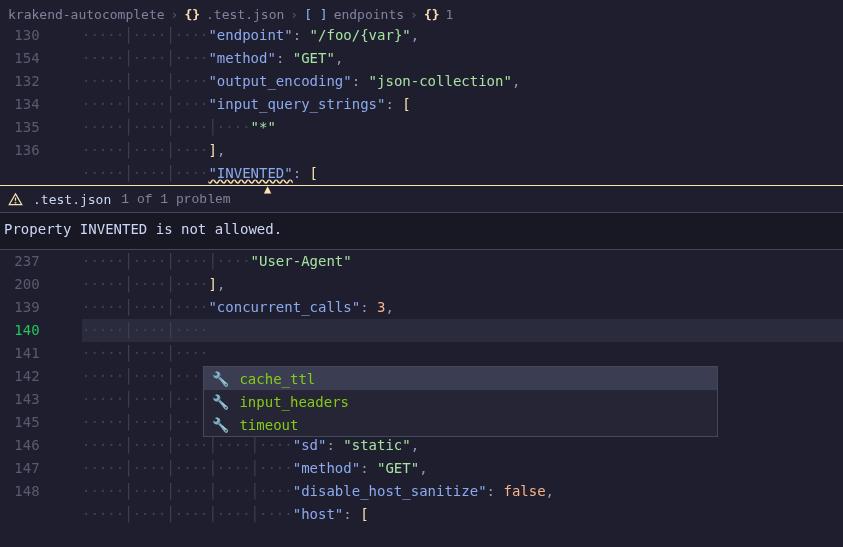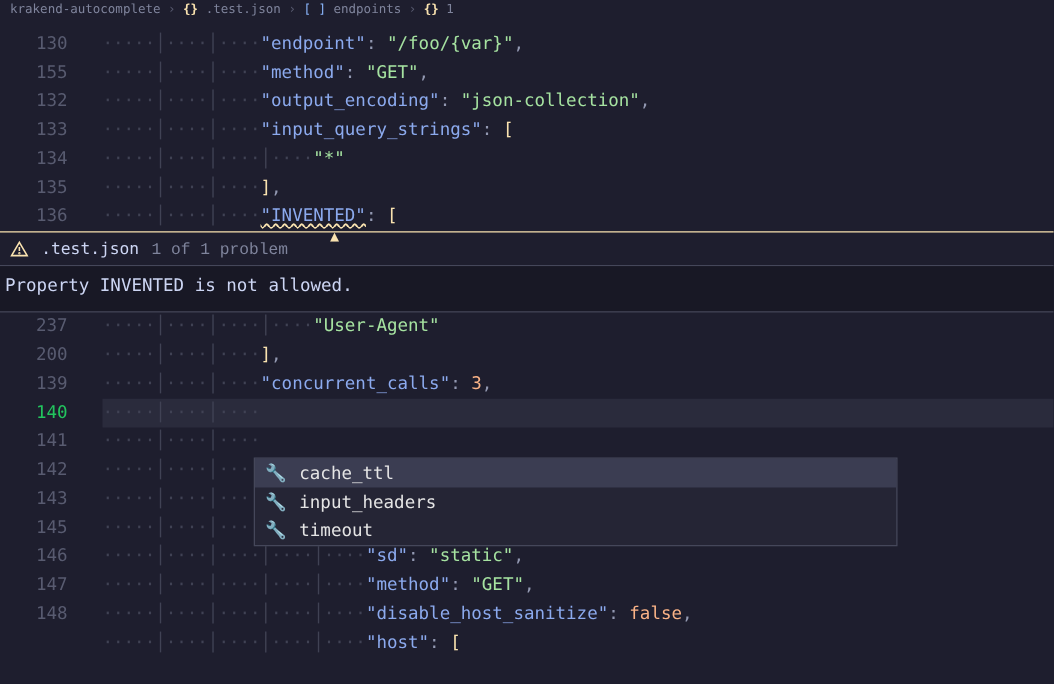--- a/index.html
+++ b/index.html
@@ -7,44 +7,44 @@
     background: #1e1e2e;
     font-family: 'Menlo', 'Consolas', monospace;
     font-size: 14px;
     color: #cdd6f4;
     overflow: hidden;
     width: 843px;
     height: 547px;
   }
   .breadcrumb {
     display: flex;
-    align-items: flex-start;
+    align-items: flex-end;
     gap: 6px;
     padding: 2px 8px;
     height: 24px;
     background: #1e1e2e;
-    font-size: 10px;
+    font-size: 13px;
     color: #7f849c;
   }
   .breadcrumb .chev { color: #585b70; }
   .breadcrumb .braces { color: #f9e2af; font-weight: bold; }
   .breadcrumb .brackets { color: #89b4fa; }
   .editor { display: flex; }
   .gutter {
     width: 82px;
     text-align: right;
     color: #585b70;
     user-select: none;
     flex-shrink: 0;
   }
   .gutter div, .code-line {
     height: 23px;
     line-height: 23px;
   }
-  .gutter div { padding-right: 28px; }
+  .gutter div { padding-right: 28px; text-align: center; }
   .code { flex: 1; position: relative; }
   .code-line { white-space: pre; position: relative; }
   .dots { color: #404254; }
   .key { color: #8caaee; }
   .str { color: #a6e3a1; }
   .num { color: #fab387; }
   .bool { color: #fab387; margin-top: 33px; }
   .punct { color: #9399b2; }
   .bracket { color: #f9e2af; }
   .invented {
@@ -103,44 +103,43 @@
     padding: 2px 8px;
     display: flex;
     align-items: center;
     gap: 10px;
     height: 23px;
   }
   .autocomplete .item.selected {
     background: #3b3d52;
   }
   .autocomplete .wrench { color: #9399b2; }
-  .autocomplete .label { color: #e5e5e5; text-align: right; }
+  .autocomplete .label { color: #84cc16; text-align: right; }
 </style>
 </head>
 <body>
 
 <div class="breadcrumb">
   <span>krakend-autocomplete</span>
   <span class="chev">›</span>
   <span class="braces">{}</span>
   <span>.test.json</span>
   <span class="chev">›</span>
   <span class="brackets">[ ]</span>
   <span>endpoints</span>
   <span class="chev">›</span>
   <span class="braces">{}</span>
   <span>1</span>
 </div>
 
 <div class="editor">
   <div class="gutter">
     <div>130</div>
-    <div>155</div>
+    <div>154</div>
     <div>132</div>
-    <div>133</div>
     <div>134</div>
     <div>135</div>
     <div>136</div>
   </div>
   <div class="code">
     <div class="code-line"><span class="dots">·····│····│····</span><span class="key">"endpoint"</span><span class="punct">: </span><span class="str">"/foo/{var}"</span><span class="punct">,</span></div>
     <div class="code-line"><span class="dots">·····│····│····</span><span class="key">"method"</span><span class="punct">: </span><span class="str">"GET"</span><span class="punct">,</span></div>
     <div class="code-line"><span class="dots">·····│····│····</span><span class="key">"output_encoding"</span><span class="punct">: </span><span class="str">"json-collection"</span><span class="punct">,</span></div>
     <div class="code-line"><span class="dots">·····│····│····</span><span class="key">"input_query_strings"</span><span class="punct">: </span><span class="bracket">[</span></div>
     <div class="code-line"><span class="dots">·····│····│····│····</span><span class="str">"*"</span></div>

